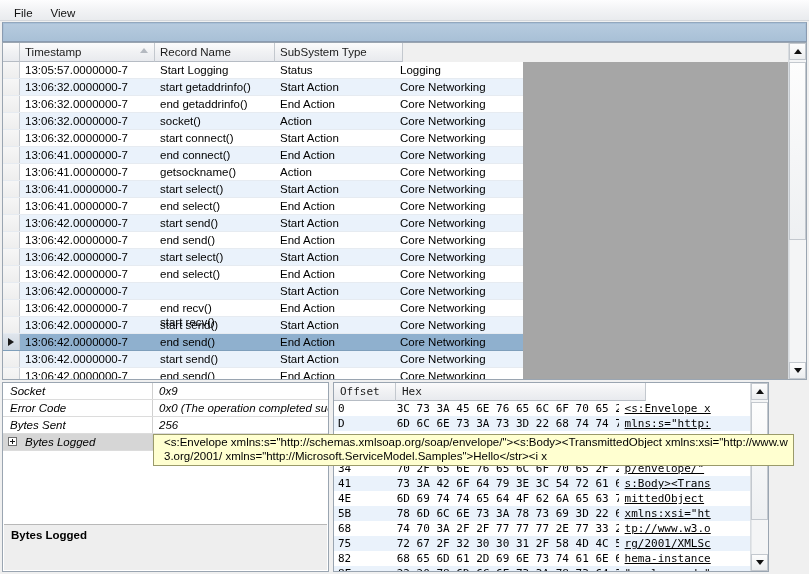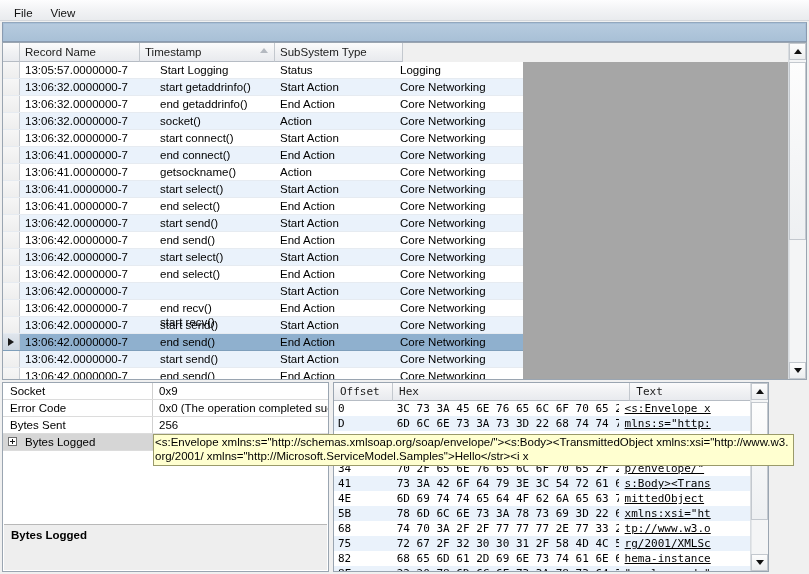--- a/index.html
+++ b/index.html
@@ -208,20 +208,21 @@
     border: 1px solid #9aa5b1;
     background: #ffffff;
     overflow: hidden;
   }
   .prow {
     display: flex;
     height: 17px;
     box-sizing: border-box;
     border-bottom: 1px solid #dcdcdc;
     cursor: default;
+    font-style: italic;
   }
   .pname {
     width: 150px;
     box-sizing: border-box;
     padding-left: 7px;
     line-height: 16px;
     font-size: 11.5px;
     border-right: 1px solid #d0d0d0;
     background: #ffffff;
     white-space: nowrap;
@@ -329,21 +330,21 @@
   .htxt { width: 145px; padding-left: 6px; text-decoration: underline; }
 
   
   .tooltip {
     position: absolute;
     left: 153px; top: 434px;
     width: 641px;
     box-sizing: border-box;
     background: #ffffd0;
     border: 1px solid #9a9a6a;
-    padding: 1px 3px 2px 1px;
+    padding: 1px 3px 2px 10px;
     font-size: 11.5px;
     line-height: 13.5px;
     color: #000;
     z-index: 50;
     white-space: pre-wrap;
     word-break: break-all;
     overflow: hidden;
   }
 </style>
 </head>
@@ -359,25 +360,25 @@
   <div class="filterbar">
     <div class="filterbar-inner"></div>
   </div>
 
   <div class="grid-wrap">
 
     <div class="grid-filler" style="left:518px; right:17px;"></div>
 
     <div class="grid-header">
       <div class="hcell rowsel"></div>
-      <div class="hcell" style="width:120px">Record Name</div>
       <div class="hcell" style="width:135px">
         <span>Timestamp</span>
         <span class="sortmark"></span>
       </div>
+      <div class="hcell" style="width:120px">Record Name</div>
       <div class="hcell" style="width:128px">SubSystem Type</div>
     </div>
 
     <div class="grid-body" id="grid-body">
         <div class="row">
           <div class="cell rowsel"></div>
           <div class="cell" style="width: 135px;">13:05:57.0000000-7</div>
           <div class="cell" style="width: 120px;">Start Logging</div>
           <div class="cell" style="width: 120px;">Status</div>
           <div class="cell" style="width: 128px;">Logging</div>
@@ -547,21 +548,20 @@
         </div>
       <div class="propdesc">
         <div class="propdesc-title">Bytes Logged</div>
       </div>
     </div>
 
     <div class="hexpanel">
       <div class="hex-header">
         <div class="hcell2" style="width:62px">Offset</div>
         <div class="hcell2" style="width:250px">Hex</div>
-        <div class="hcell2" style="width:145px">Text</div>
       </div>
       <div class="hex-body" id="hex-rows">
           <div class="hrow">
             <div class="hoff">0</div>
             <div class="hhex">3C 73 3A 45 6E 76 65 6C 6F 70 65 20...</div>
             <div class="htxt">&lt;s:Envelope x</div>
           </div>
           <div class="hrow alt">
             <div class="hoff">D</div>
             <div class="hhex">6D 6C 6E 73 3A 73 3D 22 68 74 74 70...</div>

